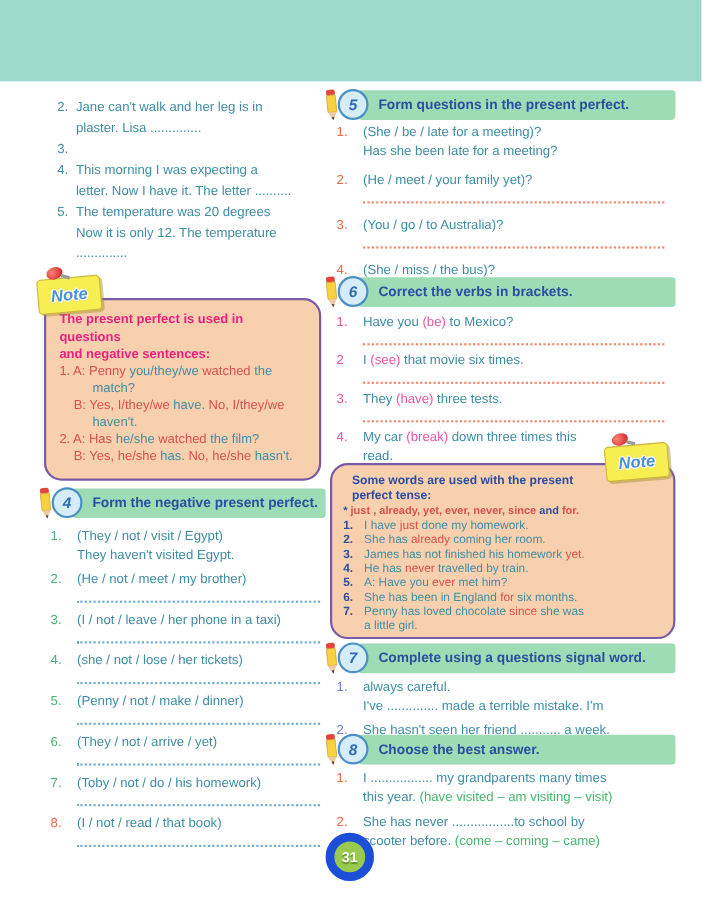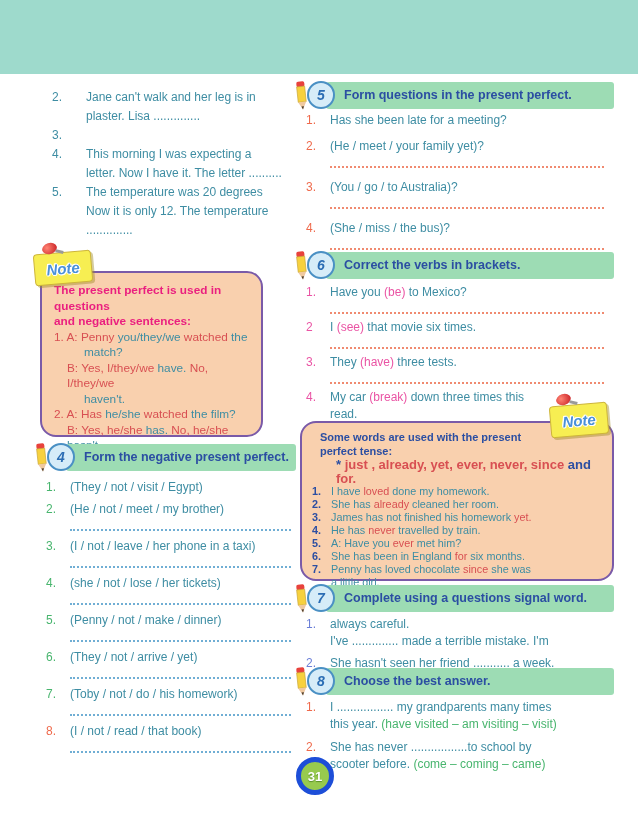--- a/index.html
+++ b/index.html
@@ -9,32 +9,32 @@
 
   
   .c-teal{color:var(--teal);} .c-red{color:var(--red);} .c-pink{color:var(--pink);}
   .c-green{color:var(--green);} .c-salmon{color:var(--salmon);} .c-blue{color:var(--blue);}
   .c-navy{color:var(--navy);font-weight:bold;}
 
   
   #warmup{position:absolute;left:46px;top:88px;width:254px;}
   .wu-item{display:flex;gap:7px;font-size:12px;line-height:19px;}
   .wu-num{flex:none;width:16px;text-align:right;}
-  .wu-text{white-space:pre-line;margin-left:17px;}
+  .wu-text{white-space:pre-line;}
 
   
   .note-box{position:absolute;box-sizing:border-box;background:var(--note_bg);
             border:2.5px solid var(--note_border);border-radius:16px;padding:10px 12px;}
-  #note1{left:40px;top:271px;width:223px;height:166px;}
+  #note1{left:40px;top:271px;width:252px;height:166px;}
   #note2{left:300px;top:421px;width:314px;height:160px;padding:8px 10px;}
   .n1-title{color:var(--note_title_pink);font-weight:bold;font-size:11.8px;line-height:15.5px;white-space:pre-line;}
   .n1-line{font-size:11.8px;line-height:15.5px;}
   .ind-0{padding-left:0;} .ind-1{padding-left:13px;} .ind-2{padding-left:30px;}
   .n2-title{color:var(--navy);font-weight:bold;font-size:11px;line-height:13.5px;white-space:pre-line;padding-left:8px;}
-  .n2-signal{font-size:13px;line-height:13.5px;font-weight:bold;margin-left:24px;}
+  .n2-signal{font-size:10px;line-height:13.5px;font-weight:bold;}
   .n2-item{display:flex;gap:5px;font-size:10.8px;line-height:13px;}
   .n2-num{flex:none;width:14px;color:var(--navy);font-weight:bold;}
 
   
   .note-tag{position:absolute;width:56px;height:30px;background:var(--note_tag_yellow);
             border:1px solid #cdb53a;border-radius:4px;transform:rotate(-5deg);
             display:flex;align-items:center;justify-content:center;z-index:3;
             box-shadow:2px 2px 0 rgba(160,140,40,.45);
             color:var(--note_tag_text);font-weight:bold;font-style:italic;font-size:15px;
             text-shadow:1px 0 #fff,-1px 0 #fff,0 1px #fff,0 -1px #fff,1px 1px #fff,-1px -1px #fff;}
@@ -77,21 +77,21 @@
   .dotted{height:3px;border-bottom:2px dotted var(--dot_blue);margin:8px 2px 2px 0;width:97%;}
   .dot-blue{border-color:var(--dot_blue);} .dot-red{border-color:var(--dot_red);}
   #ex4-items .ex-item{margin-bottom:5px;}
   #ex5-items .ex-item{margin-bottom:9px;}
   #ex6-items .ex-item{margin-bottom:3px;}
   #ex7-items .ex-item{margin-bottom:5px;}
   #ex8-items .ex-item{margin-bottom:6px;}
 
   
   .page-badge{position:absolute;left:296px;top:757px;width:28px;height:28px;border-radius:50%;
-              background:var(--page_badge_green);border:5px solid #1d4ed8;color:#fff;
+              background:var(--page_badge_green);border:8px solid #1d4ed8;color:#fff;
               font-weight:bold;font-size:13px;display:flex;align-items:center;justify-content:center;
               text-shadow:0 1px 1px #5a8f2a;}
 </style>
 </head>
 <body>
 
 <div id="page">
   <div class="top-band"></div>
 
   <div id="warmup">
@@ -141,20 +141,21 @@
           <path d="M6.2 26.5 L8.8 26.5 L7.5 29.5 Z" fill="#4a3a2a"></path>
         </svg></span>
       <span class="num-badge">4</span>
       <span class="ex-band">Form the negative present perfect.</span>
     </div>
   <div class="ex-items" id="ex4-items">
       <div class="ex-item">
         <span class="ex-num c-green">1.</span>
         <div class="ex-content">
           <div class="ex-line c-teal">(They / not / visit / Egypt)</div>
+          <div class="ex-line c-teal">They haven't visited Egypt.</div>
         </div>
       </div>
       <div class="ex-item">
         <span class="ex-num c-green">2.</span>
         <div class="ex-content">
           <div class="ex-line c-teal">(He / not / meet / my brother)</div>
           <div class="dotted dot-blue"></div>
         </div>
       </div>
       <div class="ex-item">
@@ -208,20 +209,21 @@
           <path d="M3.5 22 L11.5 22 L7.5 29.5 Z" fill="#f0c9a0"></path>
           <path d="M6.2 26.5 L8.8 26.5 L7.5 29.5 Z" fill="#4a3a2a"></path>
         </svg></span>
       <span class="num-badge">5</span>
       <span class="ex-band">Form questions in the present perfect.</span>
     </div>
   <div class="ex-items" id="ex5-items">
       <div class="ex-item">
         <span class="ex-num c-salmon">1.</span>
         <div class="ex-content">
+          <div class="ex-line c-teal">(She / be / late for a meeting)?</div>
           <div class="ex-line c-teal">Has she been late for a meeting?</div>
         </div>
       </div>
       <div class="ex-item">
         <span class="ex-num c-salmon">2.</span>
         <div class="ex-content">
           <div class="ex-line c-teal">(He / meet / your family yet)?</div>
           <div class="dotted dot-red"></div>
         </div>
       </div>
@@ -290,27 +292,27 @@
   <div class="note-box" id="note2">
     <div class="n2-title">Some words are used with the present
 perfect tense:</div>
     <div id="note2-signal" class="n2-signal">
         <div class="n2-signal-line"><span class="c-navy">* </span><span class="c-red">just , already, yet, ever, never, since</span><span class="c-navy"> and </span><span class="c-red">for.</span></div>
       </div>
     <div id="note2-items">
         <div class="n2-item">
           <span class="n2-num">1.</span>
           <div class="ex-content">
-            <div class="n2-line"><span class="c-teal">I have </span><span class="c-red">loved </span><span class="c-teal">done my homework.</span></div>
+            <div class="n2-line"><span class="c-teal">I have </span><span class="c-red">just </span><span class="c-teal">done my homework.</span></div>
           </div>
         </div>
         <div class="n2-item">
           <span class="n2-num">2.</span>
           <div class="ex-content">
-            <div class="n2-line"><span class="c-teal">She has </span><span class="c-red">already </span><span class="c-teal">cleaned her room.</span></div>
+            <div class="n2-line"><span class="c-teal">She has </span><span class="c-red">already </span><span class="c-teal">coming her room.</span></div>
           </div>
         </div>
         <div class="n2-item">
           <span class="n2-num">3.</span>
           <div class="ex-content">
             <div class="n2-line"><span class="c-teal">James has not finished his homework </span><span class="c-red">yet.</span></div>
           </div>
         </div>
         <div class="n2-item">
           <span class="n2-num">4.</span>

